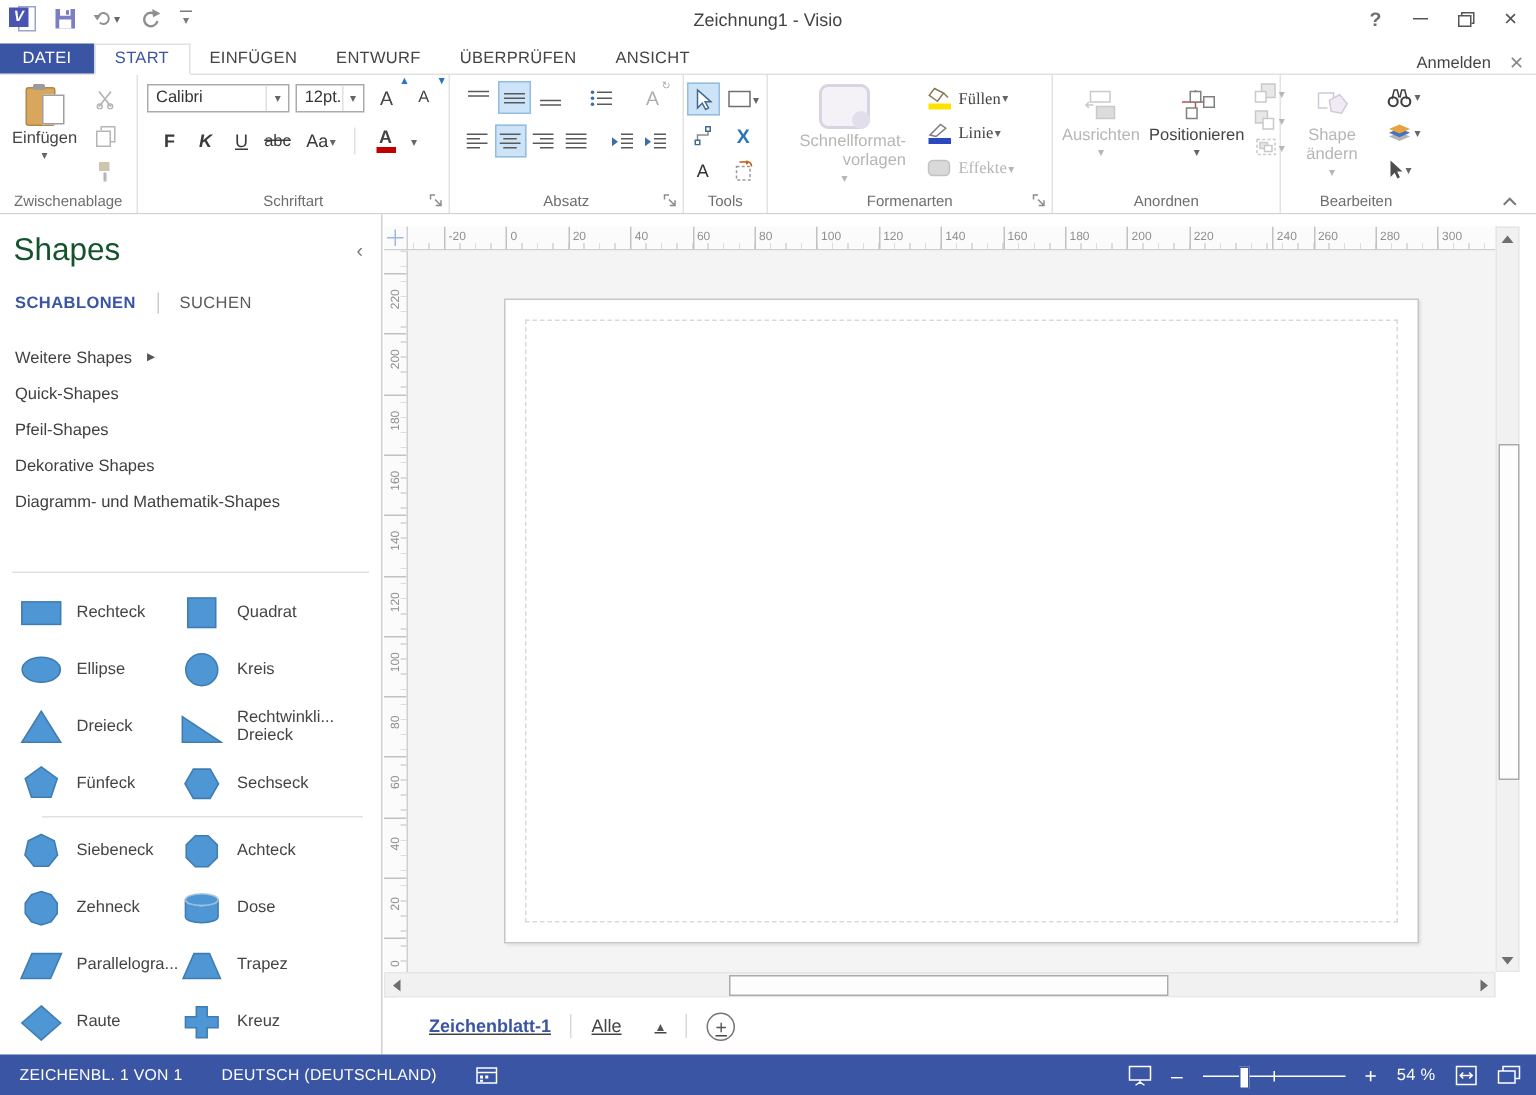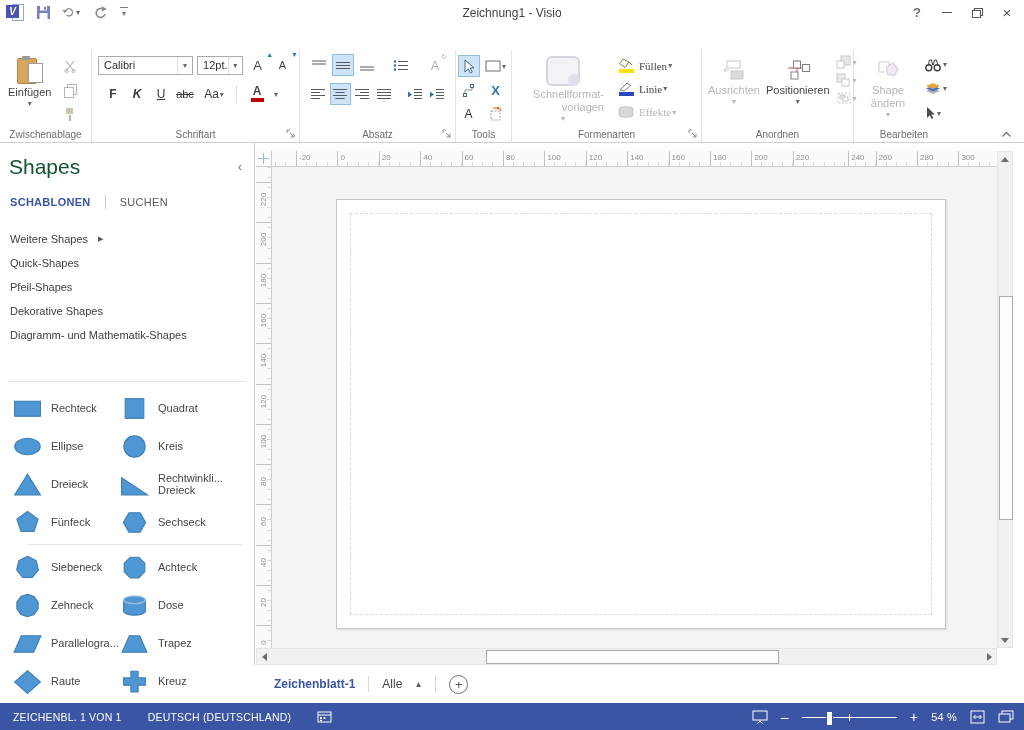--- a/index.html
+++ b/index.html
@@ -137,24 +137,24 @@
   .sb-btn{position:absolute;background:#f1f1f1;display:flex;align-items:center;justify-content:center;}
   .tri{width:0;height:0;border-style:solid;}
   .tri.up{border-width:0 4px 5px 4px;border-color:transparent transparent #6e6e6e transparent;}
   .tri.down{border-width:5px 4px 0 4px;border-color:#6e6e6e transparent transparent transparent;}
   .tri.left{border-width:4px 5px 4px 0;border-color:transparent #6e6e6e transparent transparent;}
   .tri.right{border-width:4px 0 4px 5px;border-color:transparent transparent transparent #6e6e6e;}
   .vthumb{position:absolute;left:1px;width:12px;top:144px;height:222px;background:#fdfdfd;border:1px solid #ababab;}
   .hthumb{position:absolute;top:1px;height:12px;left:229px;width:291px;background:#fdfdfd;border:1px solid #ababab;}
 
   
-  .pagetabs{position:absolute;left:252px;top:522px;right:0;height:38px;background:#fff;display:flex;align-items:center;font-size:12px;}
+  .pagetabs{position:absolute;left:264px;top:522px;right:0;height:38px;background:#fff;display:flex;align-items:center;font-size:12px;text-decoration:underline;}
   .pt-active{color:#3955a3;font-weight:bold;margin-left:22px;}
   .pt-sep{width:1px;height:16px;background:#d9d9d9;margin:0 13px;}
-  .pt-all{color:#444;display:flex;align-items:center;gap:12px;}
+  .pt-all{color:#444;display:flex;align-items:center;gap:22px;}
   .pt-all .up{font-size:8px;color:#555;}
   .pt-add{width:17px;height:17px;border:1px solid #757575;border-radius:50%;display:flex;align-items:center;justify-content:center;color:#555;font-size:13px;line-height:15px;}
 
   
   .statusbar{position:absolute;left:0;bottom:0;width:100%;height:27px;background:#3955a3;color:#fff;
              display:flex;align-items:center;font-size:10.5px;letter-spacing:.2px;}
   .sb-item{padding:0 13px;display:flex;align-items:center;gap:6px;}
   .sb-right{margin-left:auto;display:flex;align-items:center;gap:13px;padding-right:10px;}
   .zoom-track{position:relative;width:95px;height:14px;}
   .zoom-track .line{position:absolute;left:0;right:0;top:7px;height:1px;background:#fff;}
@@ -205,20 +205,32 @@
       <span class="wbtn">
           <span class="min-bar"></span>
         </span>
       <span class="wbtn">
           <span class="restore-sq"></span>
         </span>
       <span class="wbtn" style="font-size:15px;color:#555;">×</span>
     </div>
   </div>
 
+  <div class="tabrow">
+    <div class="tab file">DATEI</div>
+    <div class="tab active">START</div>
+    <div class="tab">EINFÜGEN</div>
+    <div class="tab">ENTWURF</div>
+    <div class="tab">ÜBERPRÜFEN</div>
+    <div class="tab">ANSICHT</div>
+    <div class="signin-area">
+      <span class="signin">Anmelden</span>
+      <span class="doc-close">✕</span>
+    </div>
+  </div>
 
   <div class="ribbon">
 
     <div class="rgroup" style="width:92px;">
       <div class="rg-body" style="padding-left:8px;gap:8px;">
         <div class="bigbtn">
           <span class="clipboard-icon">
             <span class="board"></span>
               <span class="clipc"></span>
               <span class="sheet"></span>

